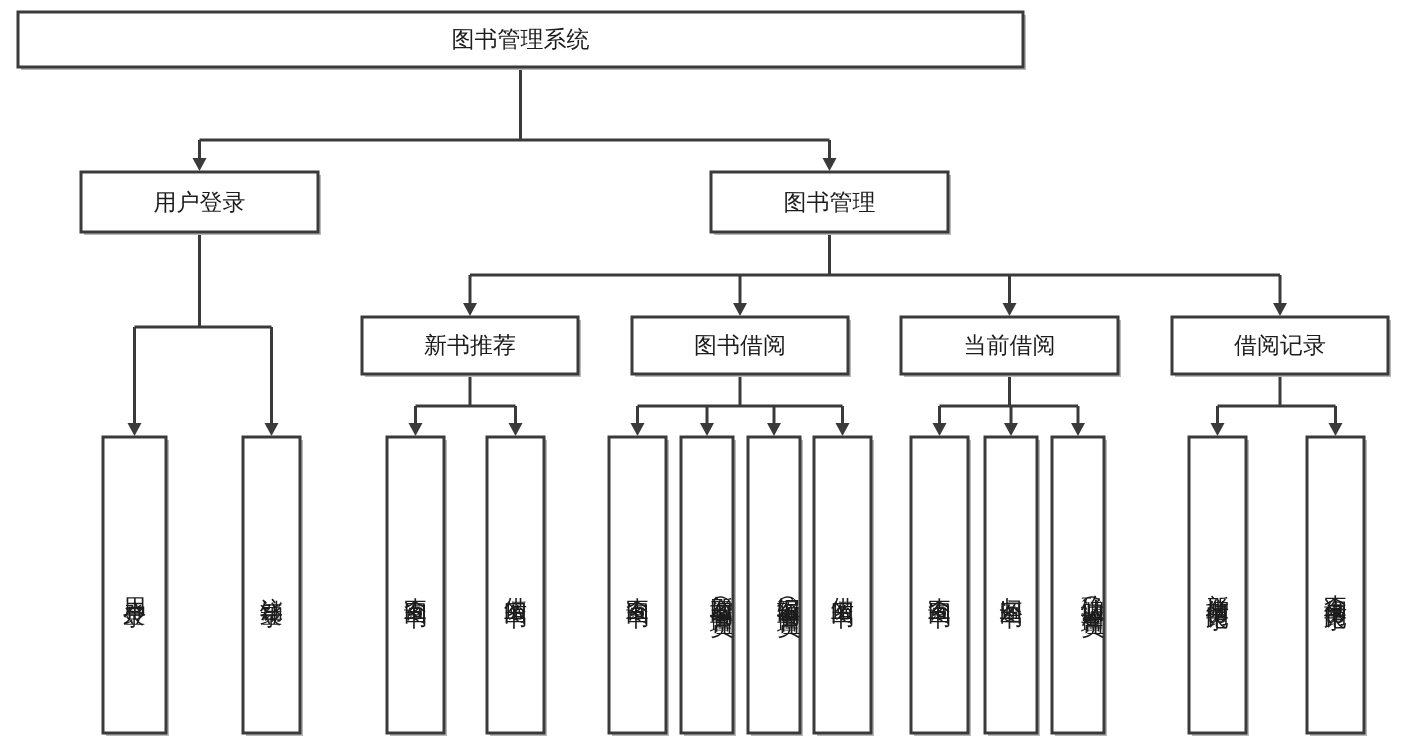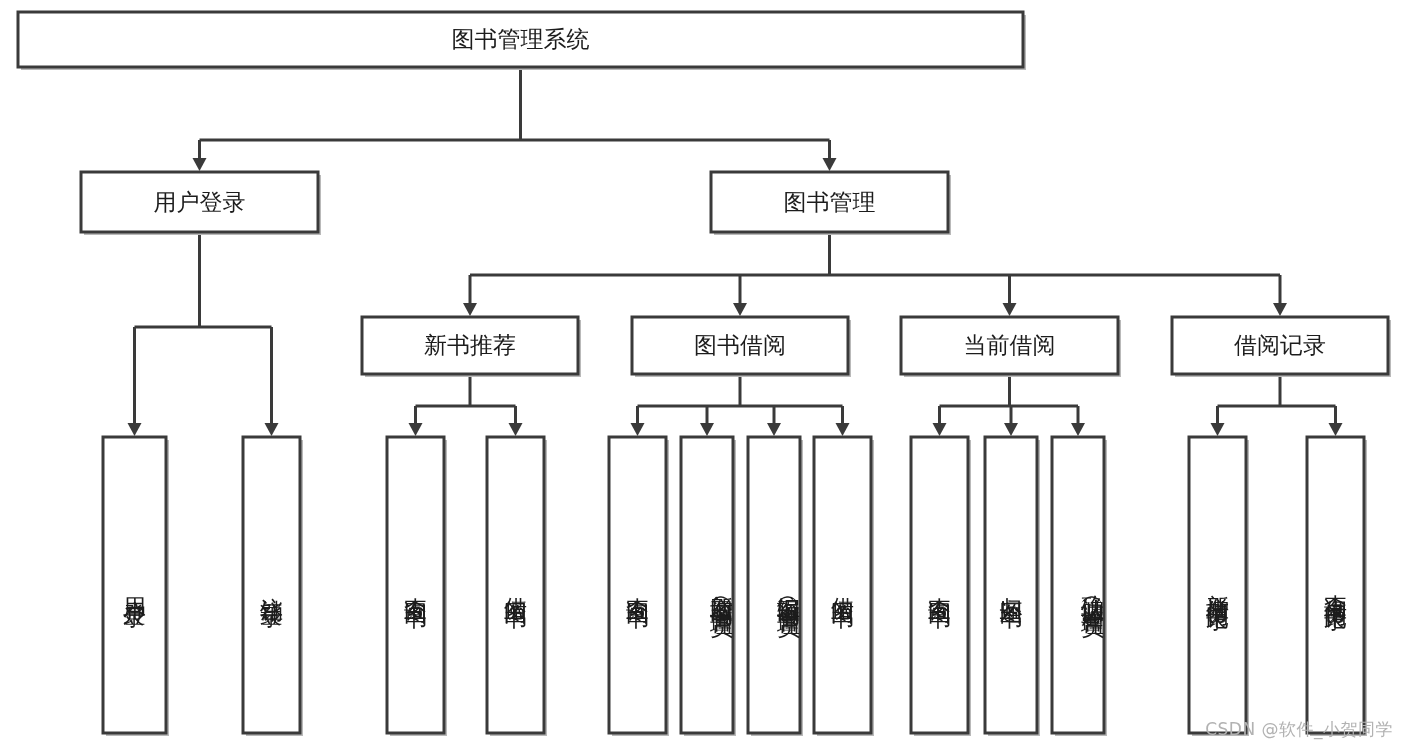--- a/index.html
+++ b/index.html
@@ -242,15 +242,14 @@
       <div class="leaf-label" style="left: 681px; top: 447px; width: 52px; height: 286px;">新增图书（管理员）</div>
       <div class="leaf-label" style="left: 748px; top: 447px; width: 52px; height: 286px;">编辑图书（管理员）</div>
       <div class="leaf-label centered" style="left: 814px; top: 437px; width: 57px; height: 296px;">借阅图书</div>
       <div class="leaf-label centered" style="left: 911px; top: 437px; width: 57px; height: 296px;">查询图书</div>
       <div class="leaf-label centered" style="left: 985px; top: 437px; width: 52px; height: 296px;">归还图书</div>
       <div class="leaf-label" style="left: 1052px; top: 447px; width: 52px; height: 286px;">确认归还（管理员）</div>
       <div class="leaf-label centered" style="left: 1189px; top: 437px; width: 57px; height: 296px;">新增借阅记录</div>
       <div class="leaf-label centered" style="left: 1307px; top: 437px; width: 57px; height: 296px;">查询借阅记录</div>
     </div>
 
-  <div class="watermark">CSDN @软件_小贺同学</div>
 
 </div>
 
 </body></html>

